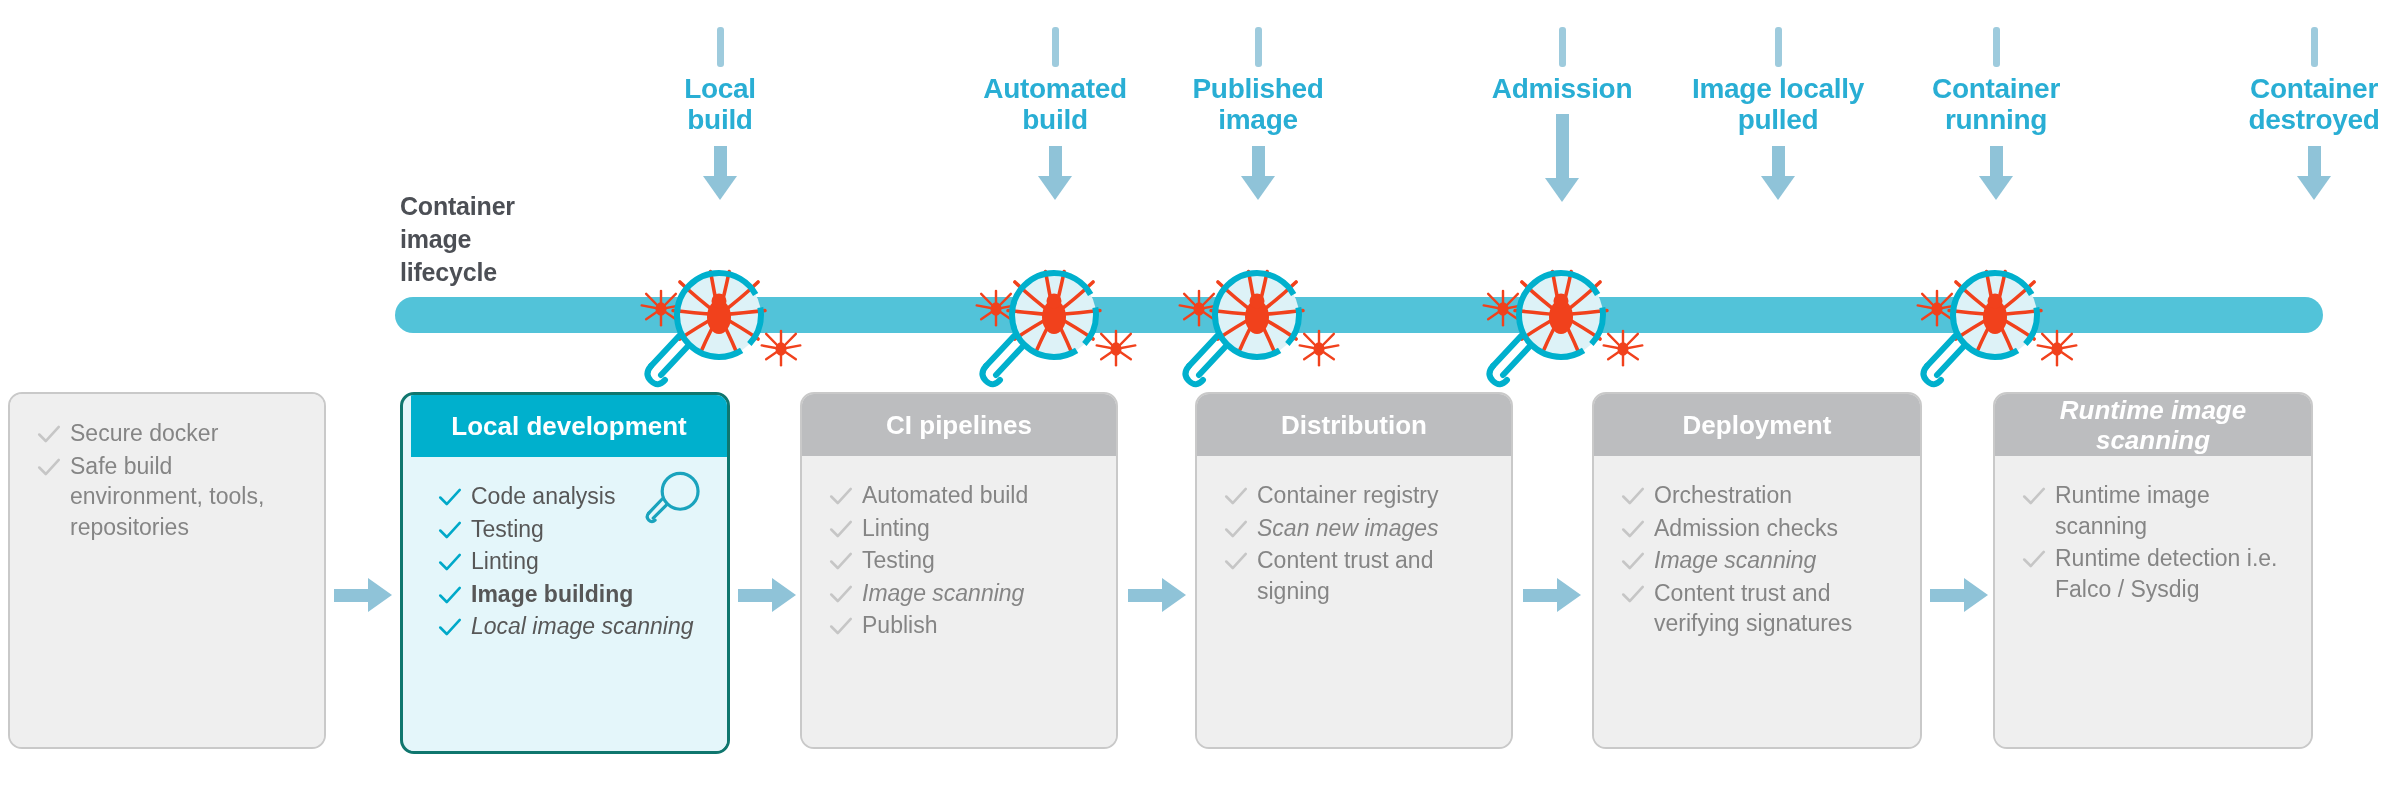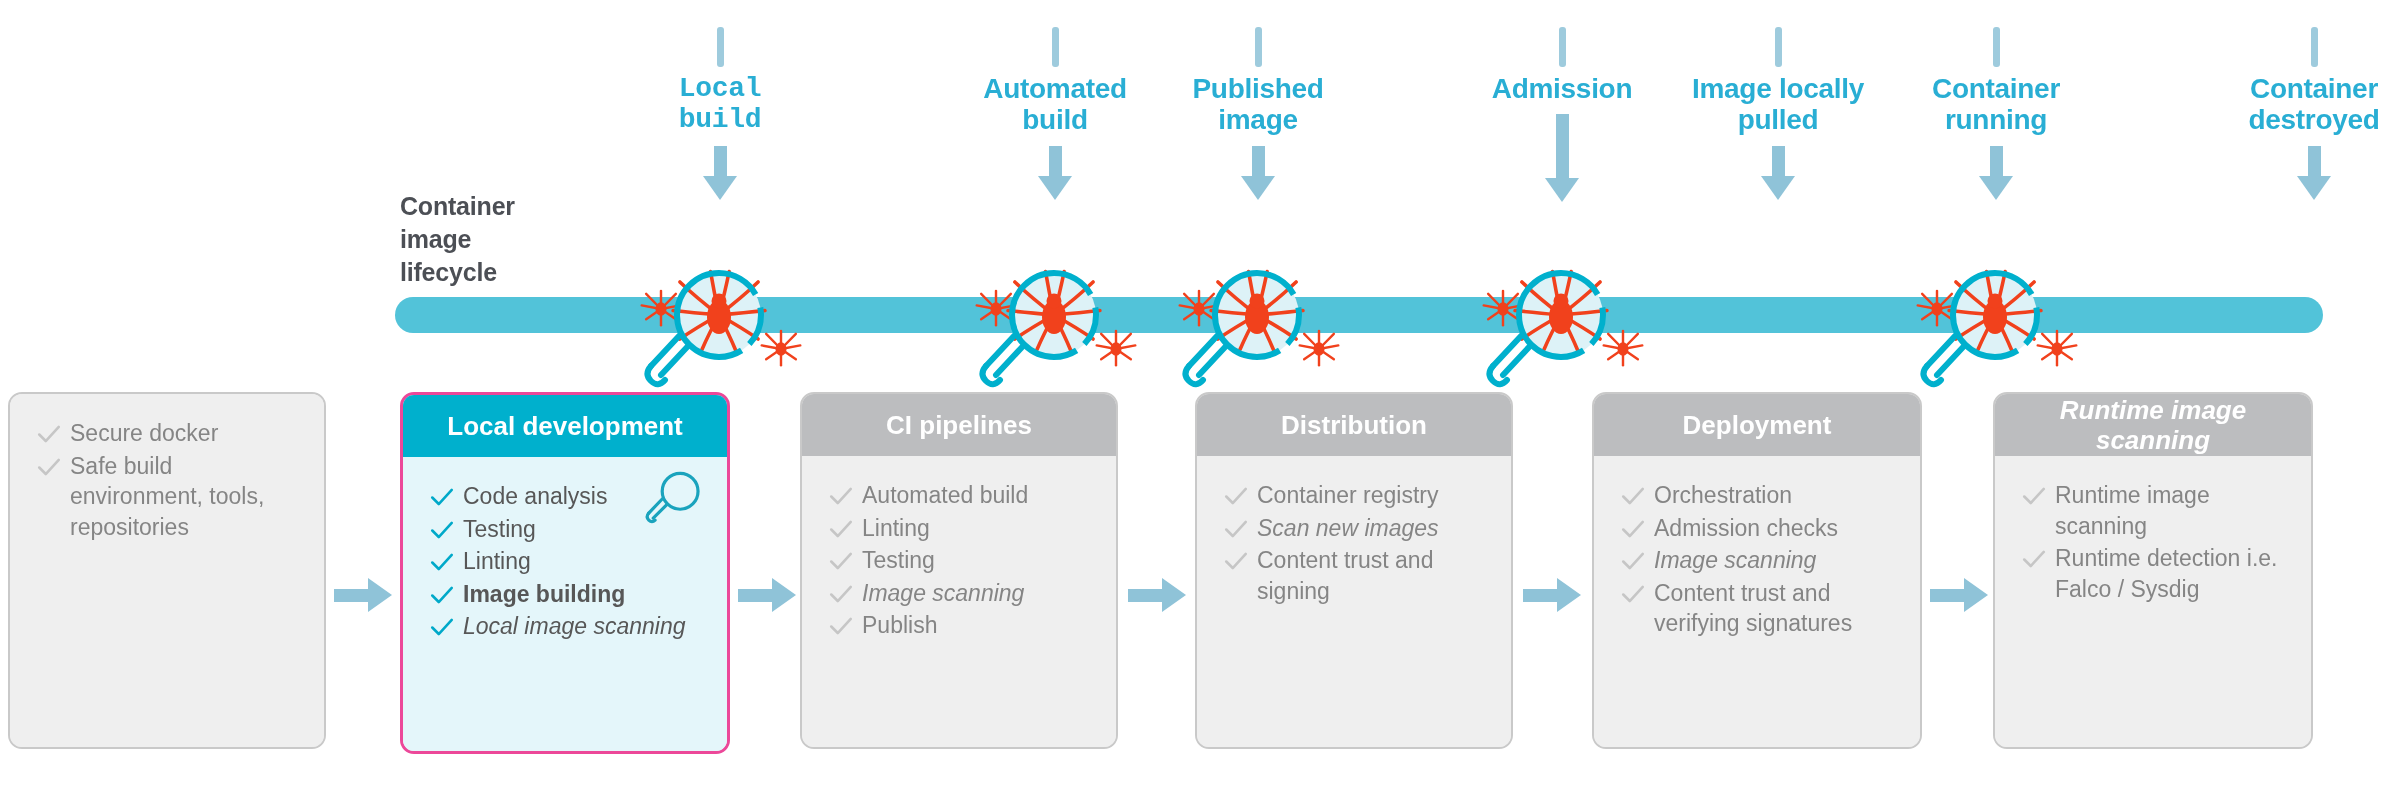--- a/index.html
+++ b/index.html
@@ -73,21 +73,21 @@
   }
   .panel .panel-body{
     box-sizing:border-box;
     padding:16px 16px 10px 18px;
     position:relative;
     height:100%;
   }
   .panel.muted{border:2px solid #c9c9c9;background:#efefef;}
   .panel.muted .panel-head{background:#bcbdbf;}
   .panel.muted .panel-body{background:#efefef;}
-  .panel.active{border:3px solid #ec4899;background:#e4f6fa;}
+  .panel.active{border:3px solid #0f766e;background:#e4f6fa;padding-left:8px;}
   .panel.active .panel-head{background:#00b0cd;}
   .panel.active .panel-body{background:#e4f6fa;}
 
   .check-list{list-style:none;margin:8px;padding:0;}
   .check-item{
     display:flex;align-items:flex-start;
     font-size:23px;
     line-height:1.33;
     margin-bottom:2px;
   }
@@ -118,21 +118,21 @@
 
 <div id="stage">
 
   <div id="lifecycle-caption" style="left:400px;top:190px;">Container
 image
 lifecycle</div>
 
   <div id="lifecycle-bar" style="left:395px;top:297px;width:1928px;height:36px;"></div>
 
   <div id="markers-layer">
-      <div class="marker" style="left: 610px; top: 27px; width: 220px; font-family: Liberation Mono, monospace;">
+      <div class="marker" style="left: 610px; top: 27px; width: 220px;">
         <div class="tick-top" style="height: 40px;"></div>
         <div class="marker-label">Local
 build</div>
         <div class="down-arrow" style="margin-top: 10px;">
           <div class="shaft" style="height: 30px;"></div>
           <div class="head"></div>
         </div>
       </div>
       <div class="marker" style="left: 945px; top: 27px; width: 220px;">
         <div class="tick-top" style="height: 40px;"></div>

